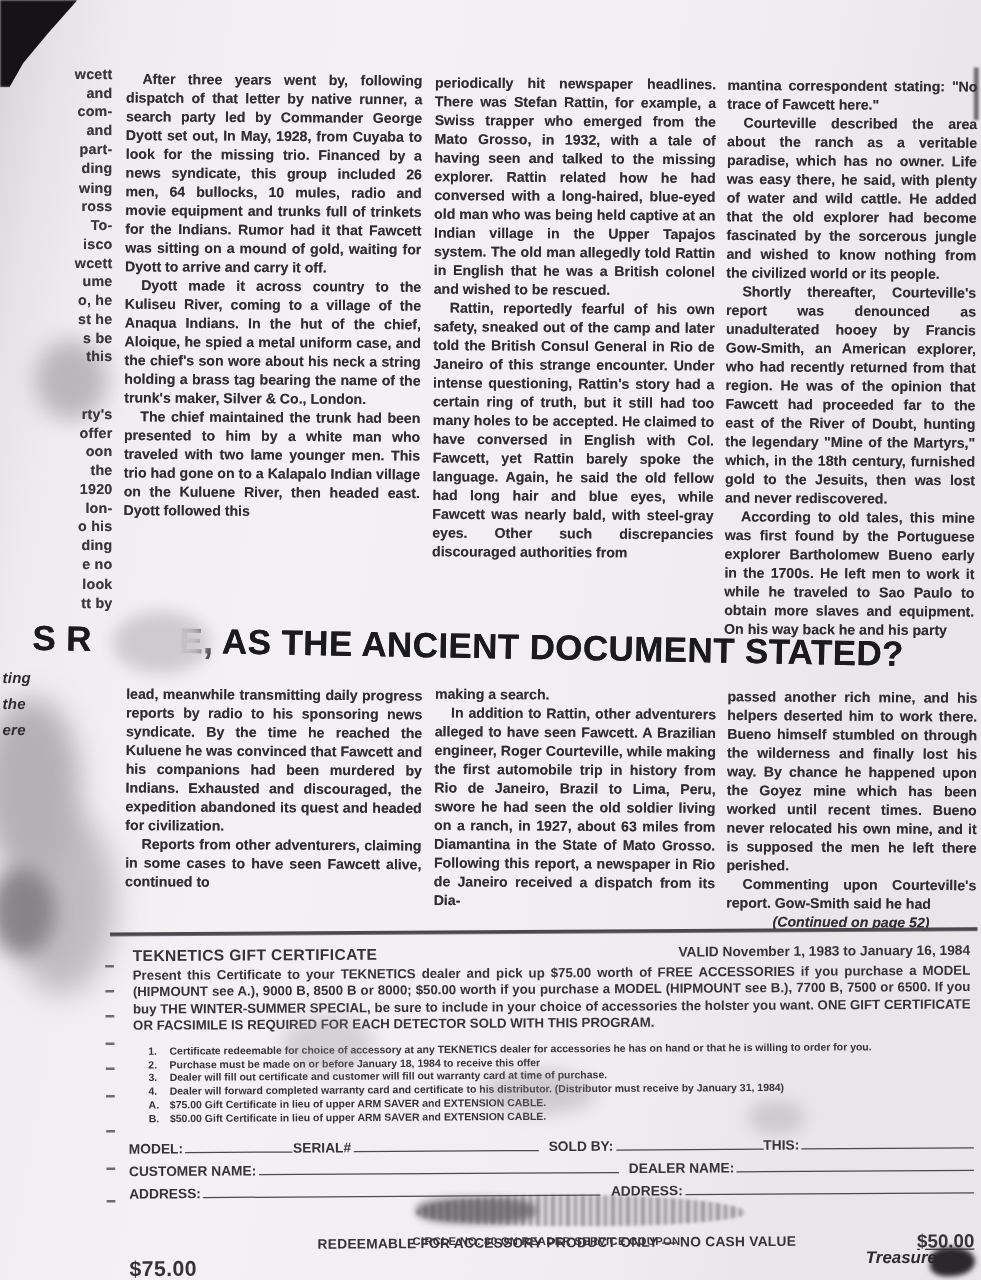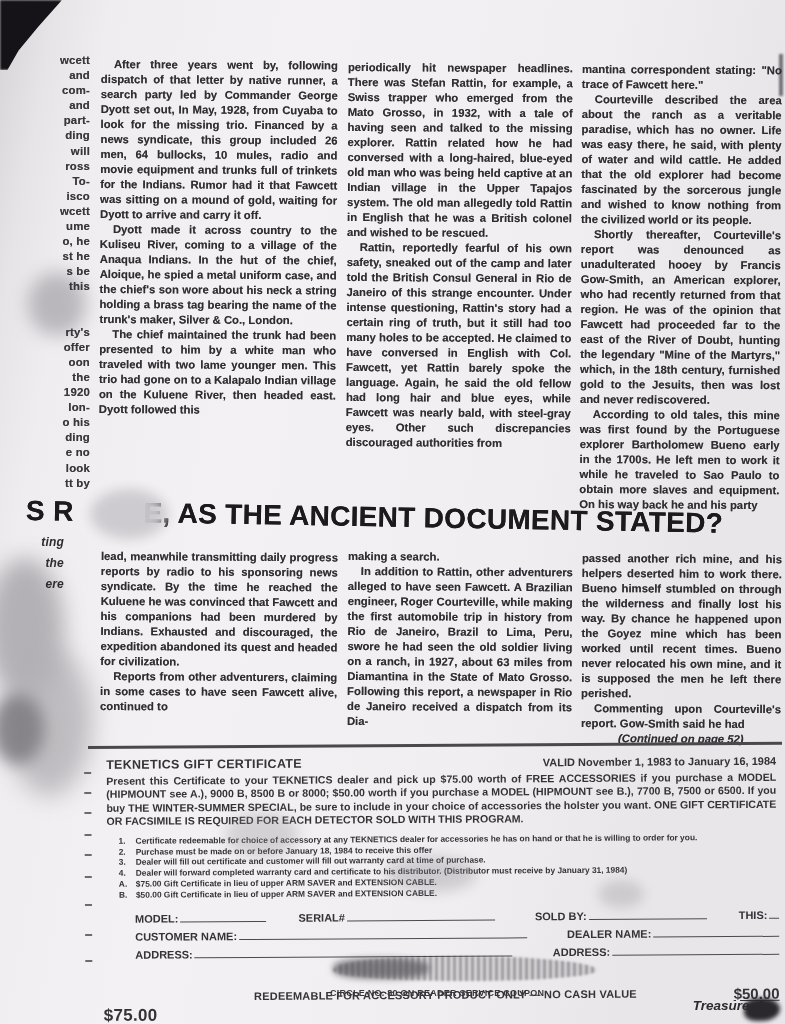--- a/index.html
+++ b/index.html
@@ -23,21 +23,21 @@
   .smearbar{position:absolute;left:333px;top:956px;width:264px;height:25px;border-radius:45% 55% 50% 50%/60% 60% 45% 45%;
     background:repeating-linear-gradient(90deg,rgba(55,53,58,.6) 0 3px,rgba(150,148,152,.3) 3px 6px);
     filter:blur(1.2px);opacity:.75;}
   .smearbar-dark{position:absolute;left:333px;top:958px;width:96px;height:21px;background:#5b585e;filter:blur(3px);opacity:.7;border-radius:40%;}
   .blob-pg{position:absolute;left:744px;top:998px;width:36px;height:23px;background:#2a282d;filter:blur(2px);border-radius:46% 54% 60% 40%;z-index:6;}
   .edge-tick{position:absolute;left:779px;top:54px;width:4px;height:42px;background:#55525a;filter:blur(1px);opacity:.8;}
   
   .frag-col{position:absolute;left:0;top:53px;width:90px;text-align:right;font-weight:bold;
     font-size:11.4px;line-height:15.1px;color:#3a373c;text-shadow:0 0 .4px rgba(45,42,48,.6);}
   .frag{display:block;min-height:15.1px;letter-spacing:.2px;}
-  .frag-col2{position:absolute;left:2px;top:532px;width:62px;text-align:right;font-weight:bold;font-style:italic;
+  .frag-col2{position:absolute;left:2px;top:532px;width:62px;font-weight:bold;font-style:italic;
     font-size:12px;line-height:21px;color:#2e2b30;}
   
   .art{position:absolute;font-weight:bold;color:#2f2d32;font-size:11.3px;line-height:15px;
     text-align:justify;text-shadow:0 0 .35px rgba(48,46,52,.55);transform:rotate(.35deg);transform-origin:0 0;}
   #col1t{left:101px;top:57px;width:237px;}
   #col2t{left:348px;top:60px;width:225px;}
   #col3t{left:582px;top:62px;width:200px;}
   #col1b{left:101px;top:549px;width:237px;}
   #col2b{left:348px;top:549px;width:225px;}
   #col3b{left:582px;top:551px;width:200px;}
@@ -53,21 +53,21 @@
   .coupon{position:absolute;left:88px;top:746px;width:694px;transform:rotate(-.35deg);transform-origin:0 0;
     color:#353238;}
   .coupon-topline{height:3px;background:#4a474d;filter:blur(.4px);}
   .coupon-title{margin:9px 0 0 18px;font-size:12.5px;font-weight:bold;letter-spacing:.3px;}
   .coupon-valid{position:absolute;right:6px;top:13px;font-size:11px;font-weight:bold;}
   .coupon-intro{margin:3px 6px 0 18px;font-size:10.6px;font-weight:bold;line-height:13.4px;text-align:justify;}
   .terms{margin:7px 0 0 30px;font-size:8.4px;font-weight:bold;line-height:10.9px;}
   .term{display:flex;}
   .term-n{width:17px;flex:0 0 17px;}
   .formrow{display:flex;align-items:baseline;margin:0 4px 0 14px;height:18px;font-size:11px;font-weight:bold;}
-  .formrow .lbl{white-space:nowrap;padding-right:2px;margin-left:32px;}
+  .formrow .lbl{white-space:nowrap;padding-right:2px;}
   .fline{border-bottom:1.4px solid #4c494f;height:13px;}
   .w95{width:86px;} .w150{width:148px;} .w120{width:118px;} .grow{flex:1;}
   .w290{width:288px;} .w320{width:318px;}
   .gap8{width:8px;flex:0 0 8px;}
   .redeem-row{display:flex;align-items:center;justify-content:space-between;margin:5px 4px 0 14px;}
   .amt-l{font-size:17px;font-weight:bold;letter-spacing:.3px;margin-top:38px;}
   .amt-r{font-size:15px;font-weight:bold;text-decoration:underline;}
   .redeem{font-size:11px;font-weight:bold;letter-spacing:.2px;}
   .tick{position:absolute;left:-4px;width:7px;height:2.4px;background:#4c494f;opacity:.8;}
   
@@ -85,21 +85,21 @@
 <div class="smudge sm-c"></div>
 <div class="edge-tick"></div>
 
 <div class="frag-col">
   <span class="frag">wcett</span>
     <span class="frag">and</span>
     <span class="frag">com-</span>
     <span class="frag">and</span>
     <span class="frag">part-</span>
     <span class="frag">ding</span>
-    <span class="frag">will</span>
+    <span class="frag">wing</span>
     <span class="frag">ross</span>
     <span class="frag">To-</span>
     <span class="frag">isco</span>
     <span class="frag">wcett</span>
     <span class="frag">ume</span>
     <span class="frag">o, he</span>
     <span class="frag">st he</span>
     <span class="frag">s be</span>
     <span class="frag">this</span>
     <span class="frag"></span>

